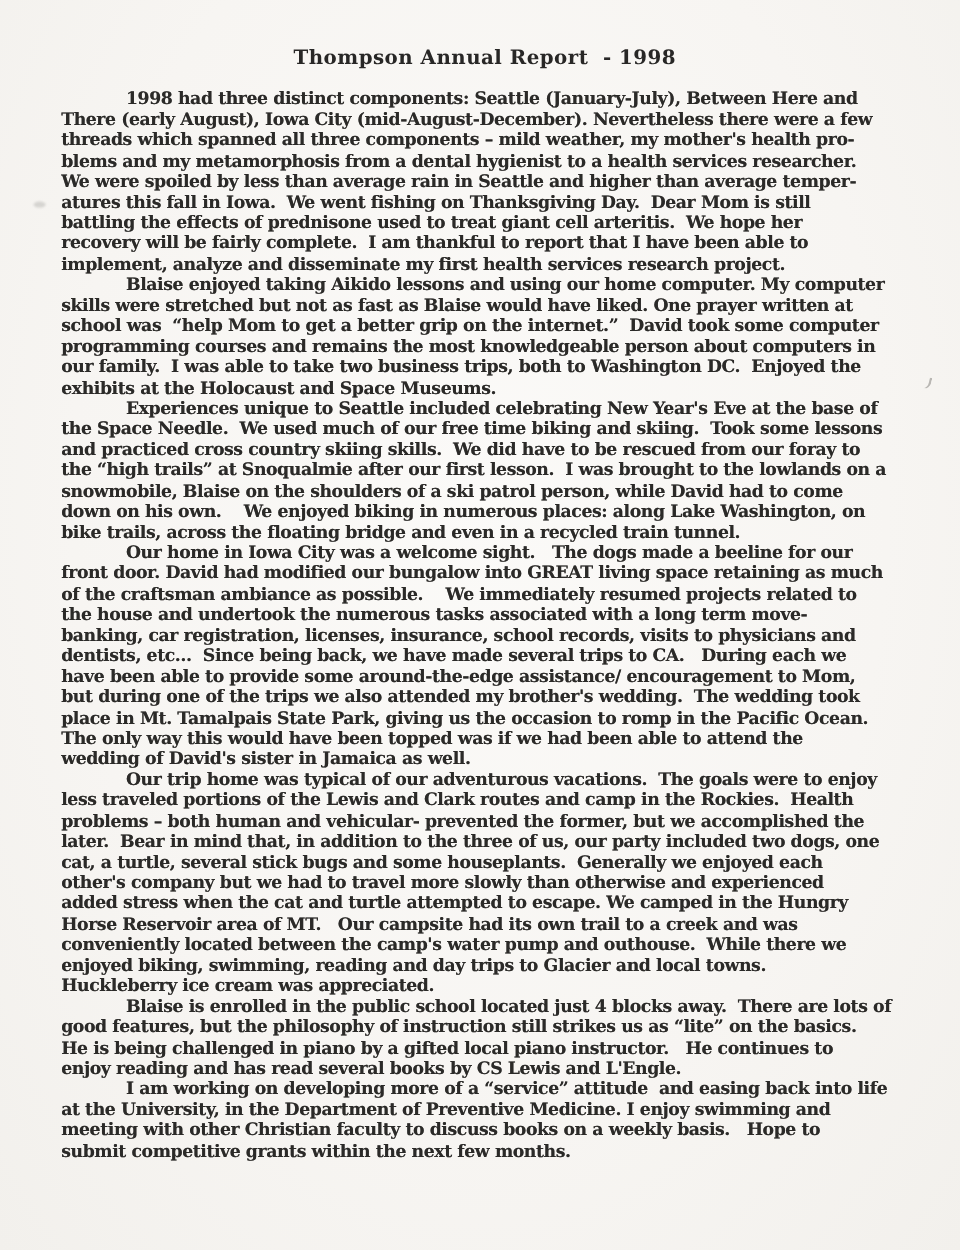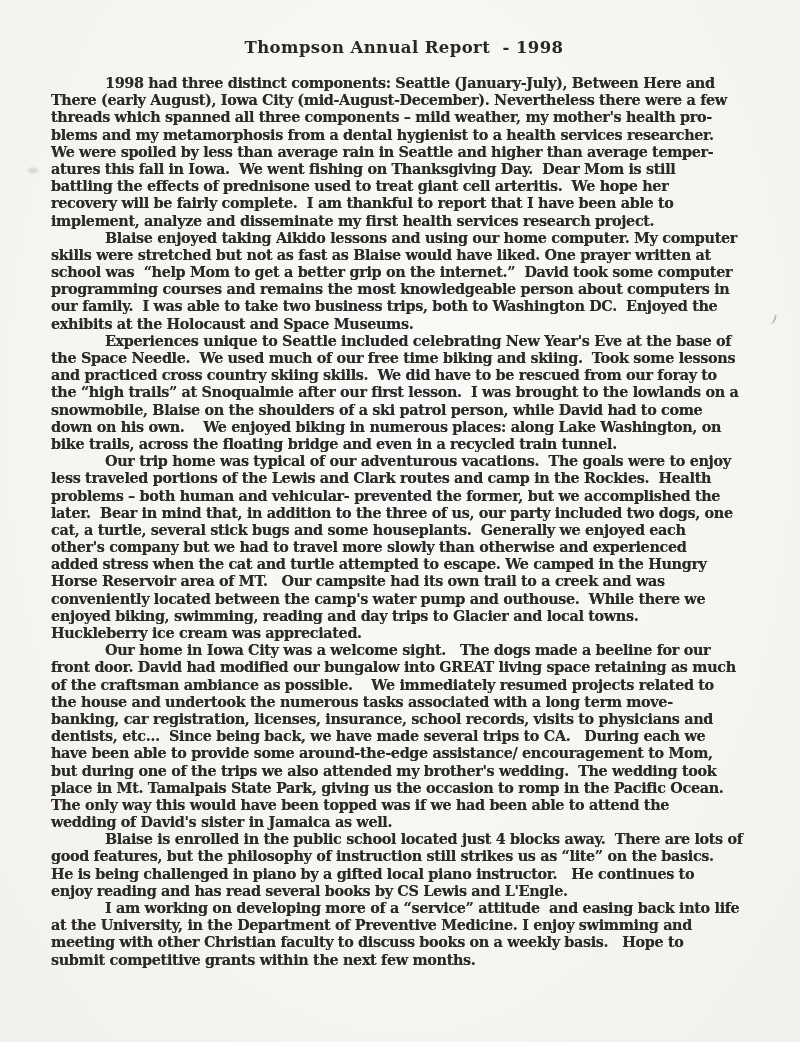--- a/index.html
+++ b/index.html
@@ -91,42 +91,42 @@
 programming courses and remains the most knowledgeable person about computers in
 our family.  I was able to take two business trips, both to Washington DC.  Enjoyed the
 exhibits at the Holocaust and Space Museums.</p>
     <p class="para">Experiences unique to Seattle included celebrating New Year's Eve at the base of
 the Space Needle.  We used much of our free time biking and skiing.  Took some lessons
 and practiced cross country skiing skills.  We did have to be rescued from our foray to
 the “high trails” at Snoqualmie after our first lesson.  I was brought to the lowlands on a
 snowmobile, Blaise on the shoulders of a ski patrol person, while David had to come
 down on his own.    We enjoyed biking in numerous places: along Lake Washington, on
 bike trails, across the floating bridge and even in a recycled train tunnel.</p>
+    <p class="para">Our home in Iowa City was a welcome sight.   The dogs made a beeline for our
+front door. David had modified our bungalow into GREAT living space retaining as much
+of the craftsman ambiance as possible.    We immediately resumed projects related to
+the house and undertook the numerous tasks associated with a long term move-
+banking, car registration, licenses, insurance, school records, visits to physicians and
+dentists, etc…  Since being back, we have made several trips to CA.   During each we
+have been able to provide some around-the-edge assistance/ encouragement to Mom,
+but during one of the trips we also attended my brother's wedding.  The wedding took
+place in Mt. Tamalpais State Park, giving us the occasion to romp in the Pacific Ocean.
+The only way this would have been topped was if we had been able to attend the
+wedding of David's sister in Jamaica as well.</p>
     <p class="para">Our trip home was typical of our adventurous vacations.  The goals were to enjoy
 less traveled portions of the Lewis and Clark routes and camp in the Rockies.  Health
 problems – both human and vehicular- prevented the former, but we accomplished the
 later.  Bear in mind that, in addition to the three of us, our party included two dogs, one
 cat, a turtle, several stick bugs and some houseplants.  Generally we enjoyed each
 other's company but we had to travel more slowly than otherwise and experienced
 added stress when the cat and turtle attempted to escape. We camped in the Hungry
 Horse Reservoir area of MT.   Our campsite had its own trail to a creek and was
 conveniently located between the camp's water pump and outhouse.  While there we
 enjoyed biking, swimming, reading and day trips to Glacier and local towns.
 Huckleberry ice cream was appreciated.</p>
-    <p class="para">Our home in Iowa City was a welcome sight.   The dogs made a beeline for our
-front door. David had modified our bungalow into GREAT living space retaining as much
-of the craftsman ambiance as possible.    We immediately resumed projects related to
-the house and undertook the numerous tasks associated with a long term move-
-banking, car registration, licenses, insurance, school records, visits to physicians and
-dentists, etc…  Since being back, we have made several trips to CA.   During each we
-have been able to provide some around-the-edge assistance/ encouragement to Mom,
-but during one of the trips we also attended my brother's wedding.  The wedding took
-place in Mt. Tamalpais State Park, giving us the occasion to romp in the Pacific Ocean.
-The only way this would have been topped was if we had been able to attend the
-wedding of David's sister in Jamaica as well.</p>
     <p class="para">Blaise is enrolled in the public school located just 4 blocks away.  There are lots of
 good features, but the philosophy of instruction still strikes us as “lite” on the basics.
 He is being challenged in piano by a gifted local piano instructor.   He continues to
 enjoy reading and has read several books by CS Lewis and L'Engle.</p>
     <p class="para">I am working on developing more of a “service” attitude  and easing back into life
 at the University, in the Department of Preventive Medicine. I enjoy swimming and
 meeting with other Christian faculty to discuss books on a weekly basis.   Hope to
 submit competitive grants within the next few months.</p>
   </div>
 

